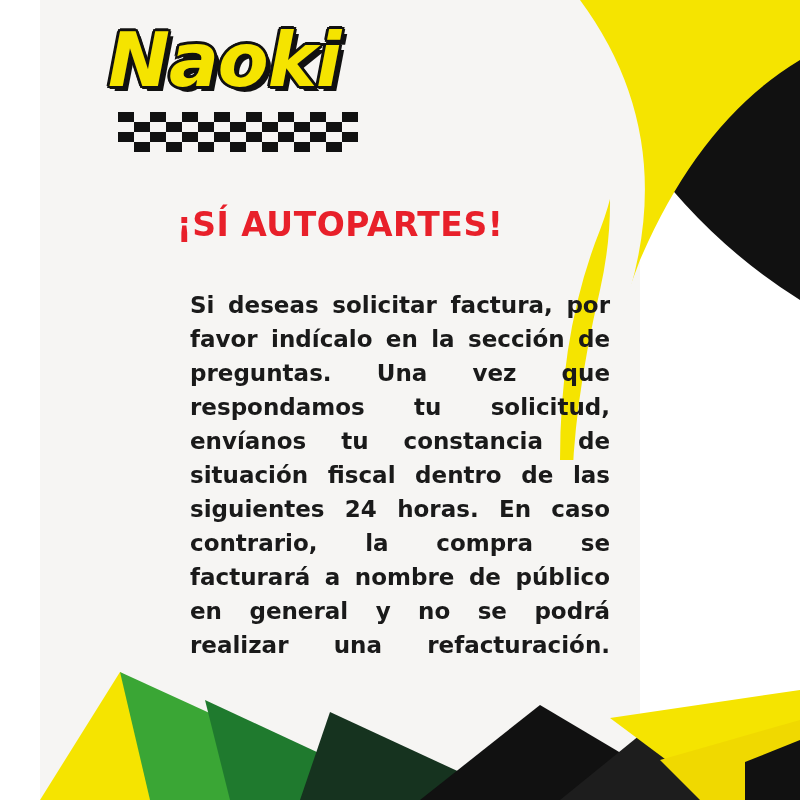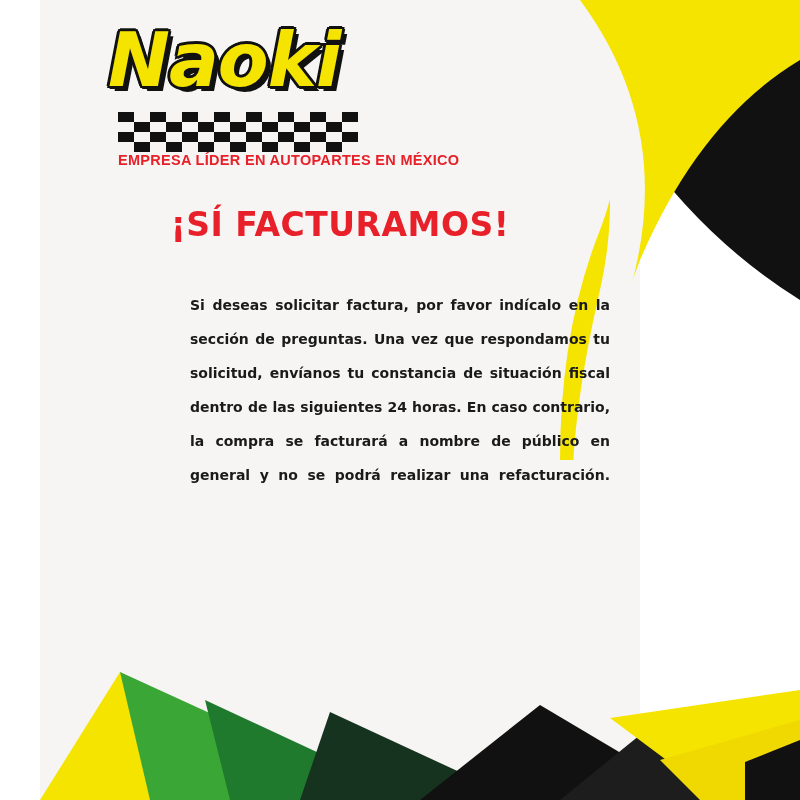--- a/index.html
+++ b/index.html
@@ -101,21 +101,21 @@
     color: #e8202a;
   }
 
   
   .body-text {
     position: absolute;
     left: 190px;
     top: 288px;
     width: 420px;
     font-family: "DejaVu Sans", sans-serif;
-    font-size: 14px;
+    font-size: 23px;
     font-weight: bold;
     line-height: 34px;
     color: #1a1a1a;
     text-align: justify;
     text-justify: inter-word;
   }
   .body-text:after {
     content: "";
     display: inline-block;
     width: 100%;
@@ -222,19 +222,18 @@
       <div class="flag-cell" style="background:#f6f5f3"></div>
         <div class="flag-cell" style="background:#111"></div>
       <div class="flag-cell" style="background:#f6f5f3"></div>
         <div class="flag-cell" style="background:#111"></div>
       <div class="flag-cell" style="background:#f6f5f3"></div>
         <div class="flag-cell" style="background:#111"></div>
       <div class="flag-cell" style="background:#f6f5f3"></div>
     </div>
   </div>
 
-  <div class="tagline">EMPRESA LÍDER  EN AUTOPARTES EN MÉXICO</div>
-
-  <div class="headline">¡SÍ FACTURAMOS!</div>
+
+  <div class="headline">¡SÍ AUTOPARTES!</div>
 
   <div class="body-text">Si deseas solicitar factura, por favor indícalo en la sección de preguntas. Una vez que respondamos tu solicitud, envíanos tu constancia de situación fiscal dentro de las siguientes 24 horas. En caso contrario, la compra se facturará a nombre de público en general y no se podrá realizar una refacturación.</div>
 
 </div>
 
 </body></html>

